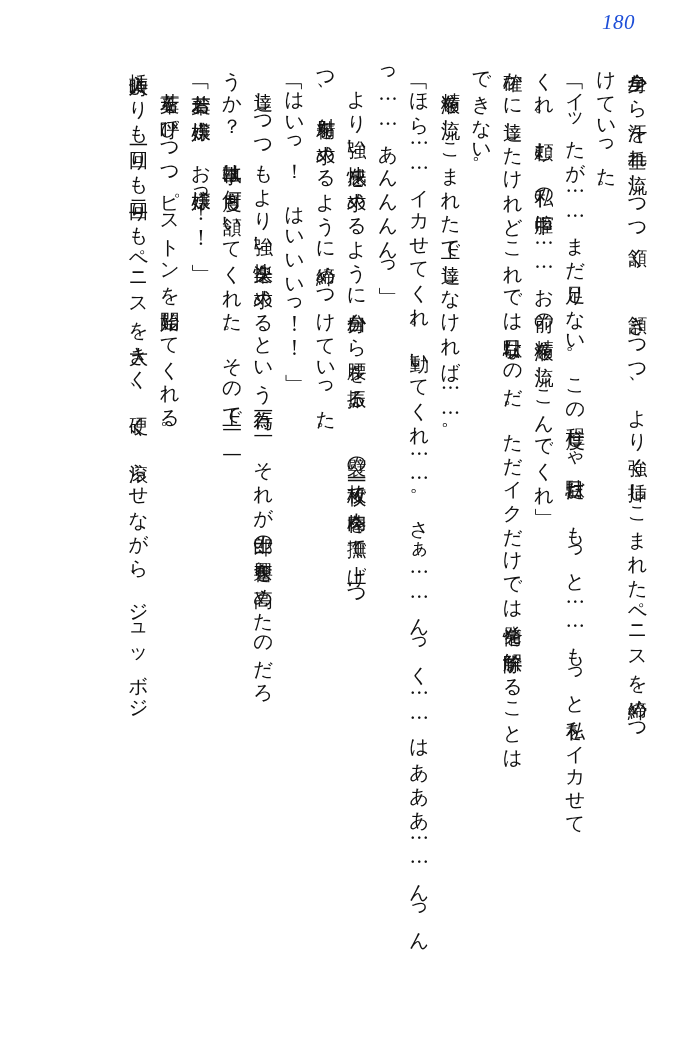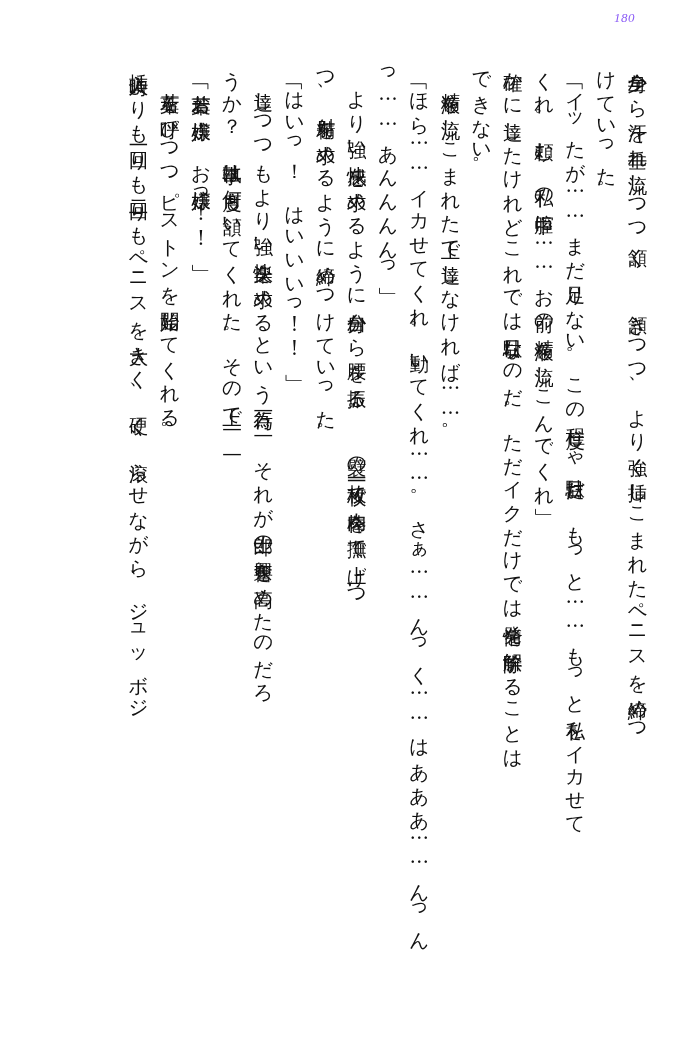--- a/index.html
+++ b/index.html
@@ -22,22 +22,22 @@
     box-sizing: border-box;
     background: #fff;
   }
 
   .page-number {
     position: absolute;
     top: 10px;
     right: 58px;
     font-family: "Liberation Serif", "DejaVu Serif", serif;
     font-style: italic;
-    font-size: 13px;
-    color: #8b5cf6;
+    font-size: 21px;
+    color: #1d4ed8;
     letter-spacing: 0.5px;
   }
 
   .text-block {
     position: absolute;
     top: 58px;
     right: 46px;
     left: 34px;
     bottom: 26px;
     display: flex;

